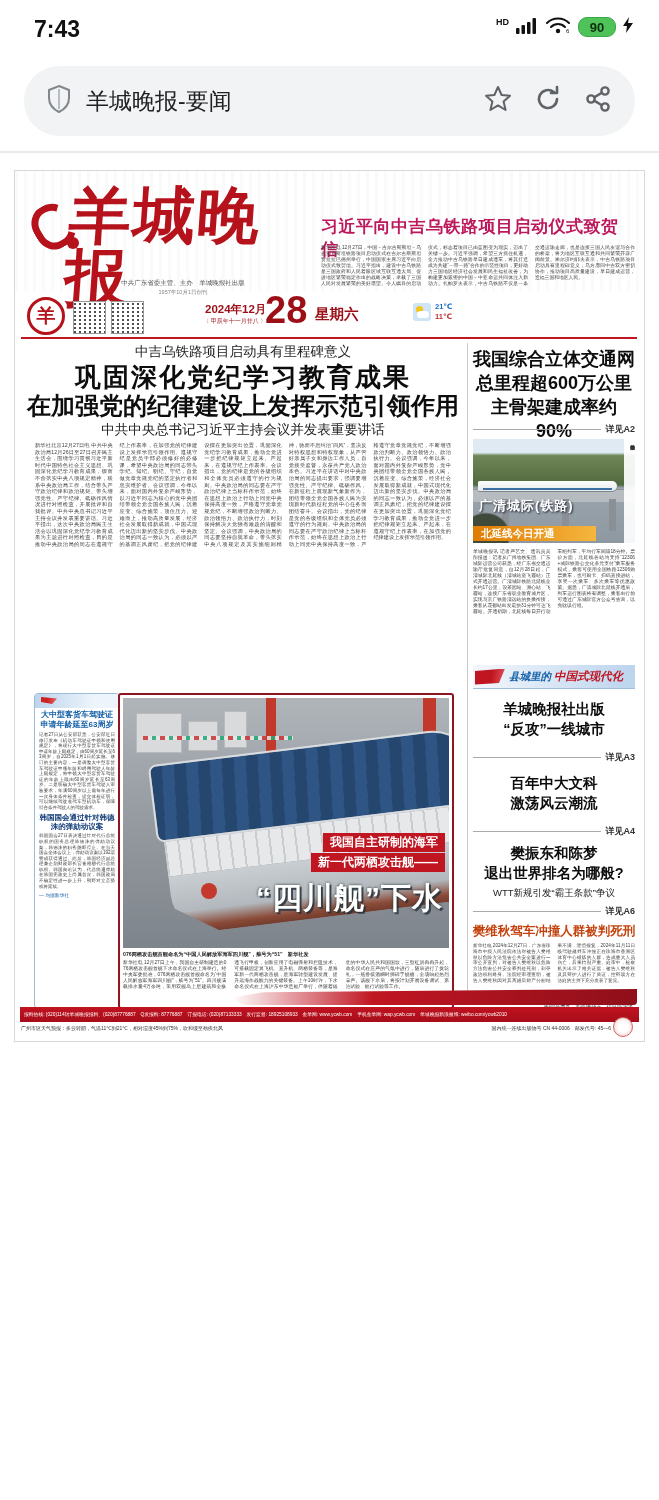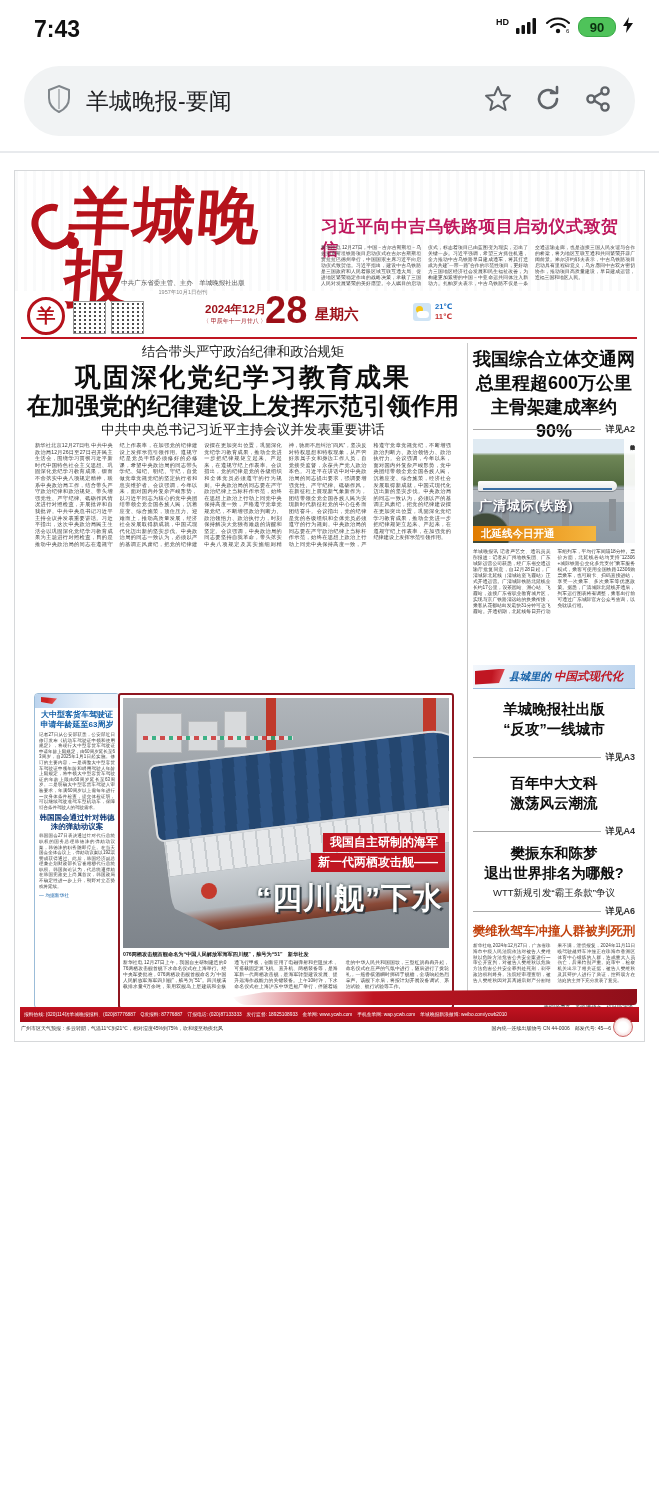--- a/index.html
+++ b/index.html
@@ -236,21 +236,21 @@
     <div class="abs dt dt-28">28</div>
     <div class="abs dt dt-week">星期六</div>
     <div class="abs wx-ic">
         <span class="sun"></span>
         <span class="cl"></span>
       </div>
     <div class="abs wx-hi">21℃</div>
     <div class="abs wx-lo">11℃</div>
     <div class="abs red-rule"></div>
 
-    <div class="abs lead-kicker">结合带头严守政治纪律和政治规矩</div>
+    <div class="abs lead-kicker">中吉乌铁路项目启动具有里程碑意义</div>
     <div class="abs lead-h1">巩固深化党纪学习教育成果</div>
     <div class="abs lead-h2">在加强党的纪律建设上发挥示范引领作用</div>
     <div class="abs lead-deck">中共中央总书记习近平主持会议并发表重要讲话</div>
     <div class="abs lead-body tx">新华社北京12月27日电 中共中央政治局12月26日至27日召开民主生活会，围绕学习贯彻习近平新时代中国特色社会主义思想、巩固深化党纪学习教育成果，锲而不舍落实中央八项规定精神，联系中央政治局工作，结合带头严守政治纪律和政治规矩、带头增强党性、严守纪律、砥砺作风情况进行对照检查，开展批评和自我批评。中共中央总书记习近平主持会议并发表重要讲话。习近平指出，这次中央政治局民主生活会以巩固深化党纪学习教育成果为主题进行对照检查，目的是推动中央政治局的同志在遵规守纪上作表率，在加强党的纪律建设上发挥示范引领作用。遵规守纪是党员干部必须修好的必修课，希望中央政治局的同志带头学纪、知纪、明纪、守纪，自觉做党章党规党纪的坚定执行者和忠实维护者。会议强调，今年以来，面对国内外复杂严峻形势，以习近平同志为核心的党中央团结带领全党全国各族人民，沉着应变、综合施策，顶住压力、迎难而上，推动高质量发展，经济社会发展取得新成就，中国式现代化迈出新的坚实步伐。中央政治局的同志一致认为，必须以严的基调正风肃纪，把党的纪律建设摆在更加突出位置，巩固深化党纪学习教育成果，推动全党进一步把纪律规矩立起来、严起来，在遵规守纪上作表率。会议指出，党的纪律是党的各级组织和全体党员必须遵守的行为规则。中央政治局的同志要在严守政治纪律上当标杆作示范，始终在思想上政治上行动上同党中央保持高度一致，严格遵守党章党规党纪，不断增强政治判断力、政治领悟力、政治执行力，时刻保持解决大党独有难题的清醒和坚定。会议强调，中央政治局的同志要坚持自我革命，带头落实中央八项规定及其实施细则精神，驰而不息纠治“四风”，坚决反对特权思想和特权现象，从严管好亲属子女和身边工作人员，自觉接受监督，永葆共产党人政治本色。习近平在讲话中对中央政治局的同志提出要求，强调要增强党性、严守纪律、砥砺作风，在新征程上展现新气象新作为，团结带领全党全国各族人民为实现新时代新征程党的中心任务而团结奋斗。会议指出，党的纪律是党的各级组织和全体党员必须遵守的行为规则。中央政治局的同志要在严守政治纪律上当标杆作示范，始终在思想上政治上行动上同党中央保持高度一致，严格遵守党章党规党纪，不断增强政治判断力、政治领悟力、政治执行力。会议强调，今年以来，面对国内外复杂严峻形势，党中央团结带领全党全国各族人民，沉着应变、综合施策，经济社会发展取得新成就，中国式现代化迈出新的坚实步伐。中央政治局的同志一致认为，必须以严的基调正风肃纪，把党的纪律建设摆在更加突出位置，巩固深化党纪学习教育成果，推动全党进一步把纪律规矩立起来、严起来，在遵规守纪上作表率，在加强党的纪律建设上发挥示范引领作用。</div>
     <div class="abs vline"></div>
 
     <div class="abs lbox">
       <div class="lbox-deco">
           <i></i>
         </div>

